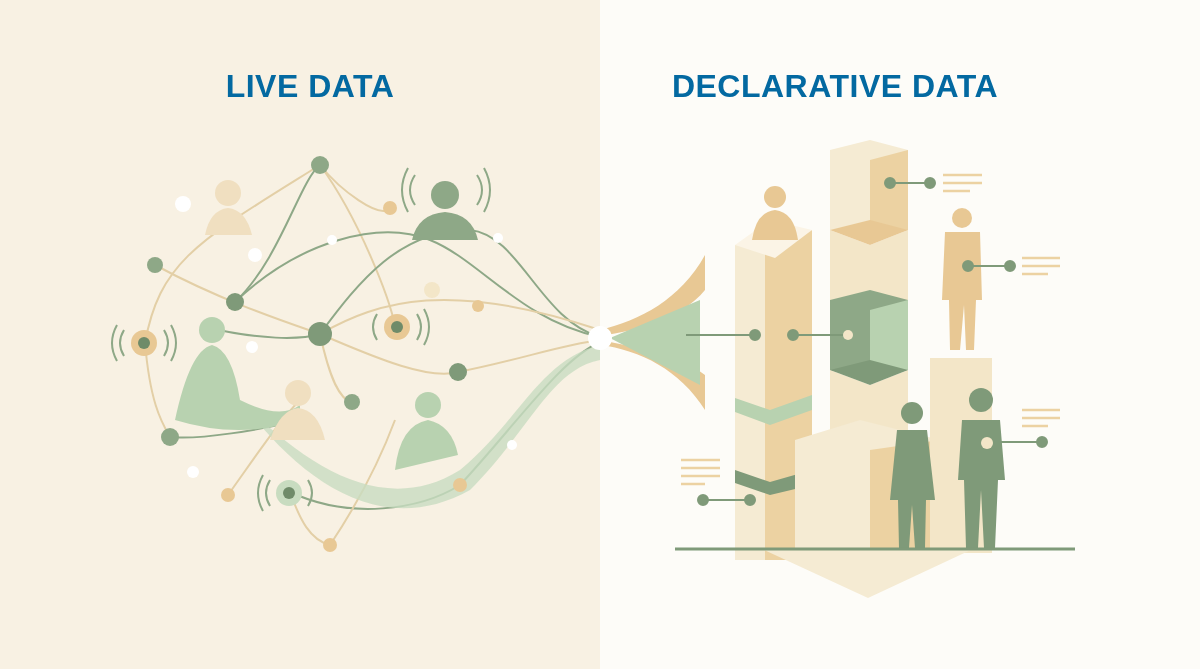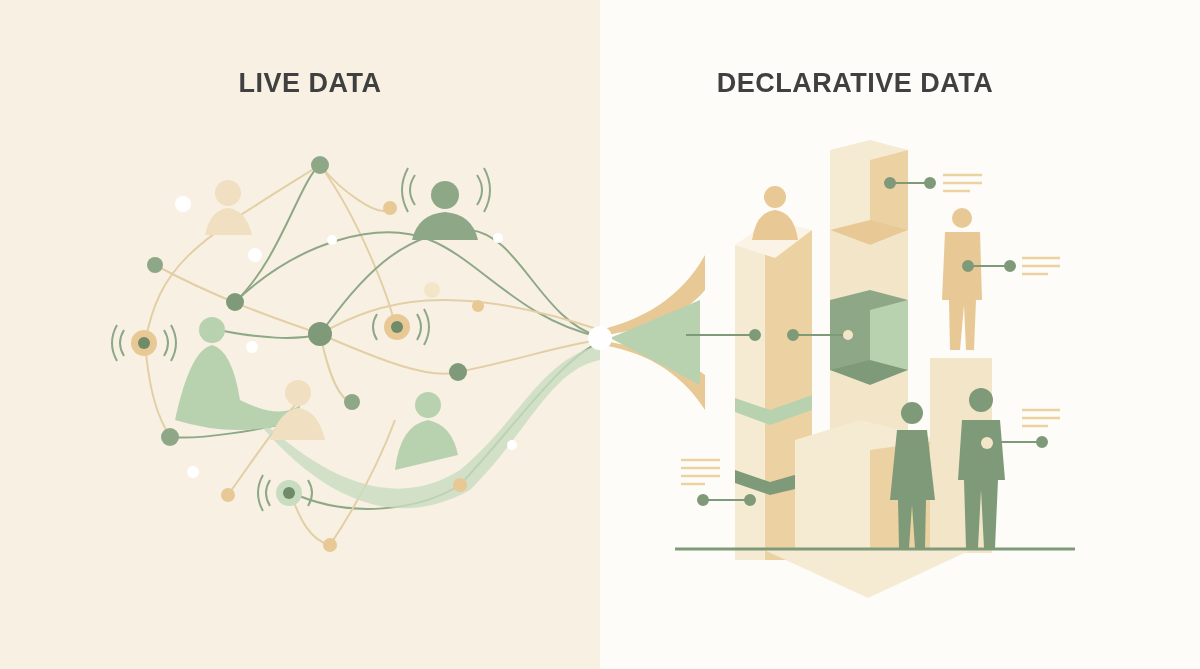--- a/index.html
+++ b/index.html
@@ -1,21 +1,21 @@
 <!DOCTYPE html>
 <html><head>
 <meta charset="utf-8">
 <style>
   html,body{margin:0;padding:0;}
   body{width:1200px;height:669px;overflow:hidden;position:relative;font-family:"Liberation Sans",sans-serif;}
   .panel-left{position:absolute;left:0;top:0;width:600px;height:669px;background:#f8f1e3;}
   .panel-right{position:absolute;left:600px;top:0;width:600px;height:669px;background:#fdfcf8;}
-  .title{position:absolute;top:68px;font-weight:bold;font-size:27px;color:#404040;letter-spacing:0.5px;}
+  .title{position:absolute;top:68px;font-weight:bold;font-size:32px;color:#0369a1;letter-spacing:0.5px;}
   .title-left{left:0;width:620px;text-align:center;}
-  .title-right{left:600px;width:470px;text-align:center;margin-left:20px;}
+  .title-right{left:600px;width:470px;text-align:center;}
   svg.art{position:absolute;left:0;top:0;}
 </style>
 </head>
 <body>
 
 <div class="panel-left"></div>
 <div class="panel-right"></div>
 
 <div class="title title-left">LIVE DATA</div>
 <div class="title title-right">DECLARATIVE DATA</div>

